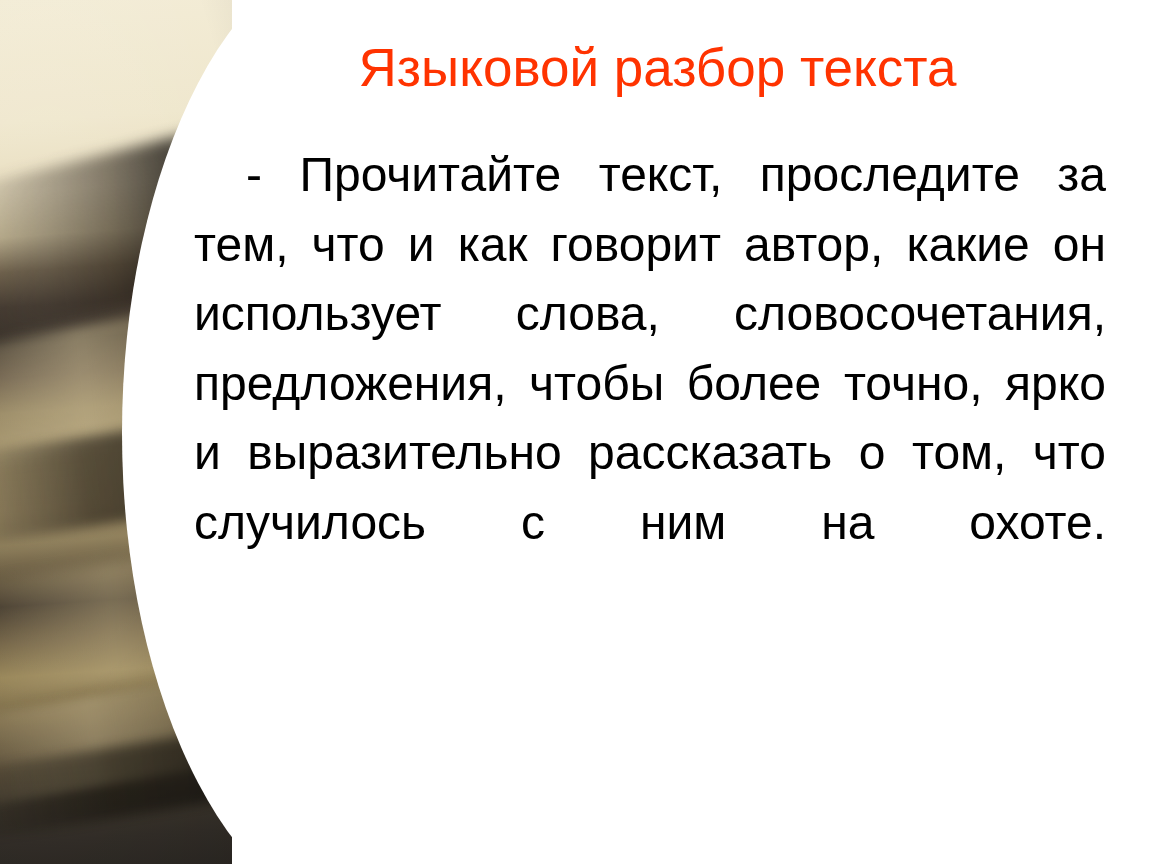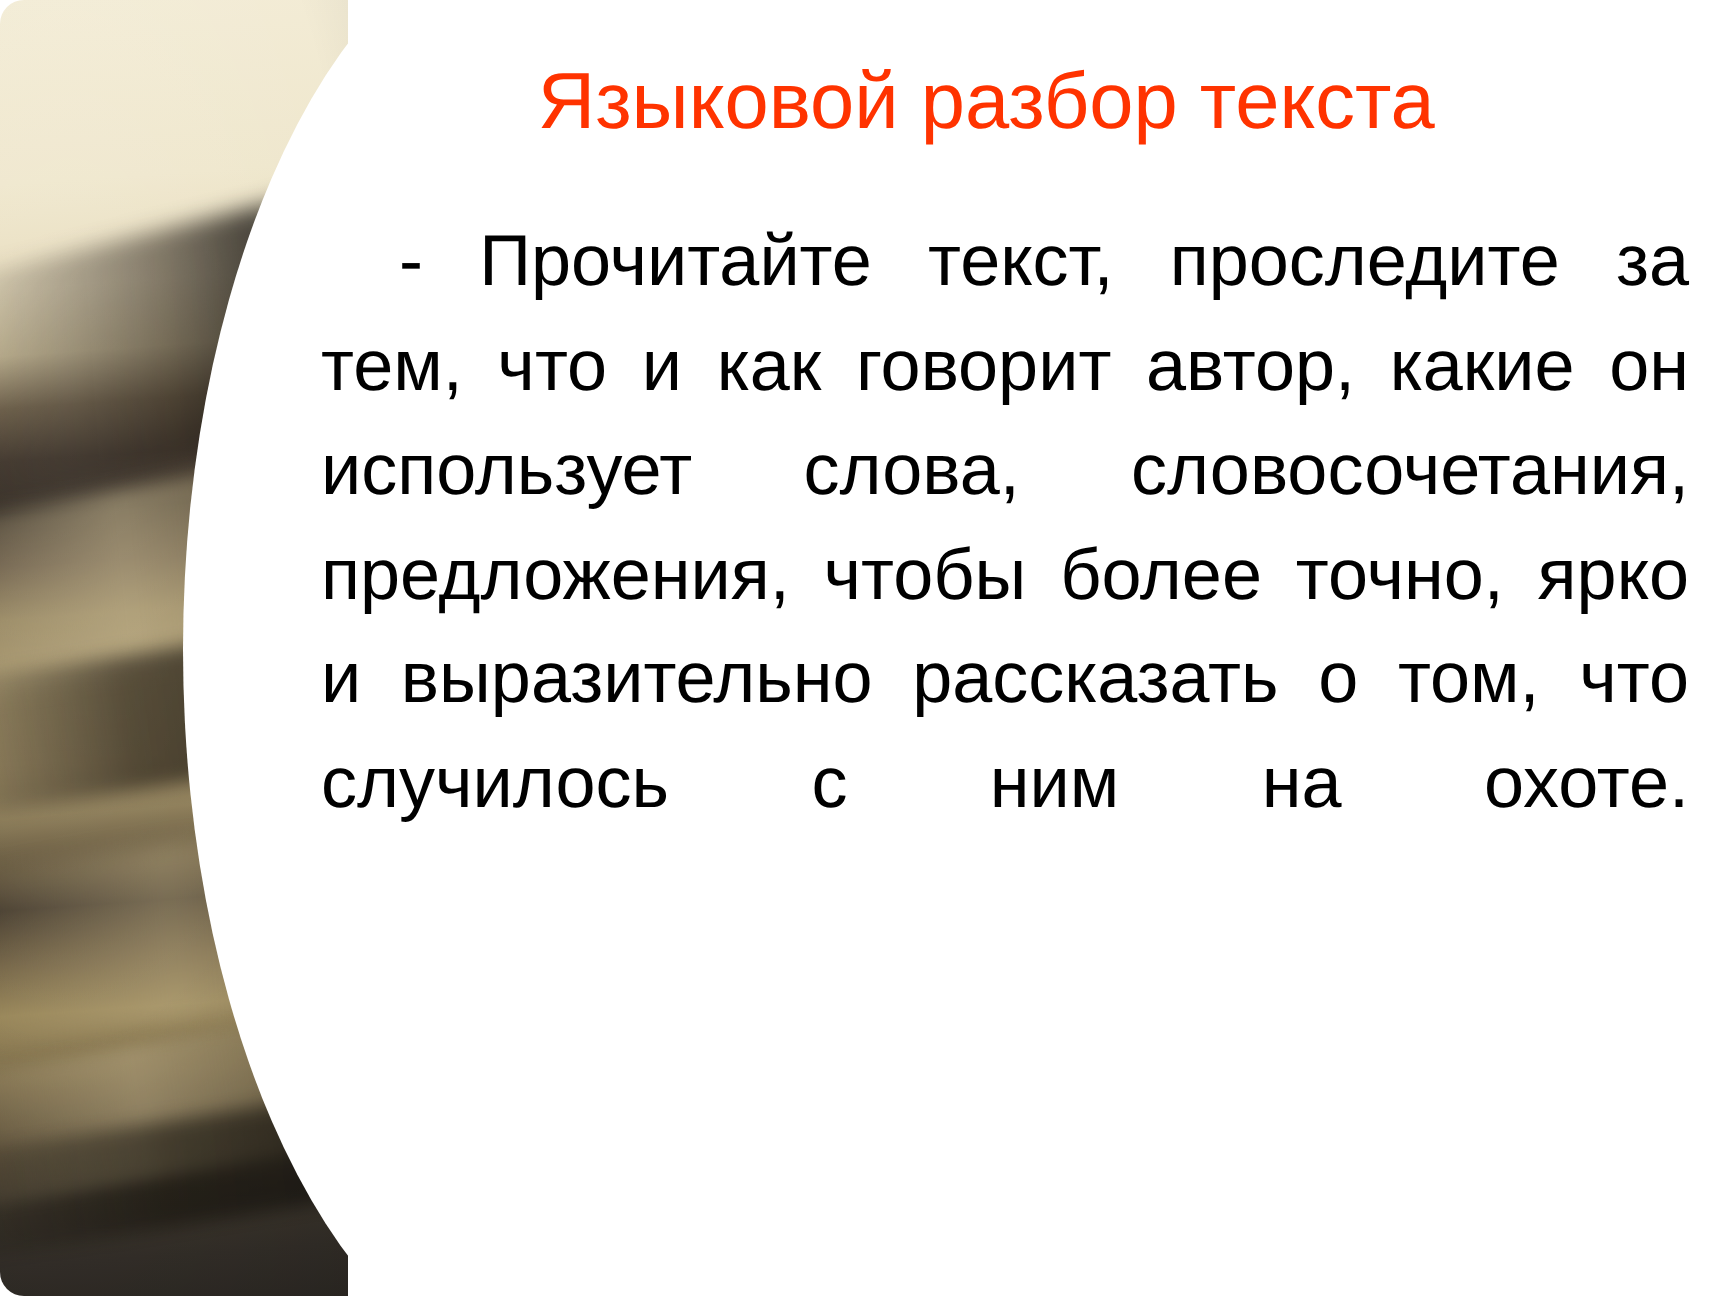--- a/index.html
+++ b/index.html
@@ -7,21 +7,20 @@
     padding: 0;
     background: #ffffff;
   }
   #slide {
     position: relative;
     width: 1150px;
     height: 864px;
     overflow: hidden;
     background: #ffffff;
     font-family: "Liberation Sans", sans-serif;
-    border-radius: 16px;
   }
 
   
   .photo-panel {
     position: absolute;
     left: 0;
     top: 0;
     width: 232px;
     height: 864px;
     overflow: hidden;
@@ -152,21 +151,20 @@
     top: 140px;
     width: 912px;
     color: #000000;
     font-size: 48px;
     line-height: 69.5px;
     text-align: justify;
     text-justify: inter-word;
     text-indent: 52px;
     font-weight: 400;
     hyphens: none;
-    margin-left: 20px;
   }
   .body-block::after {
     content: "";
     display: inline-block;
     width: 100%;
   }
 </style>
 </head>
 <body>
 

